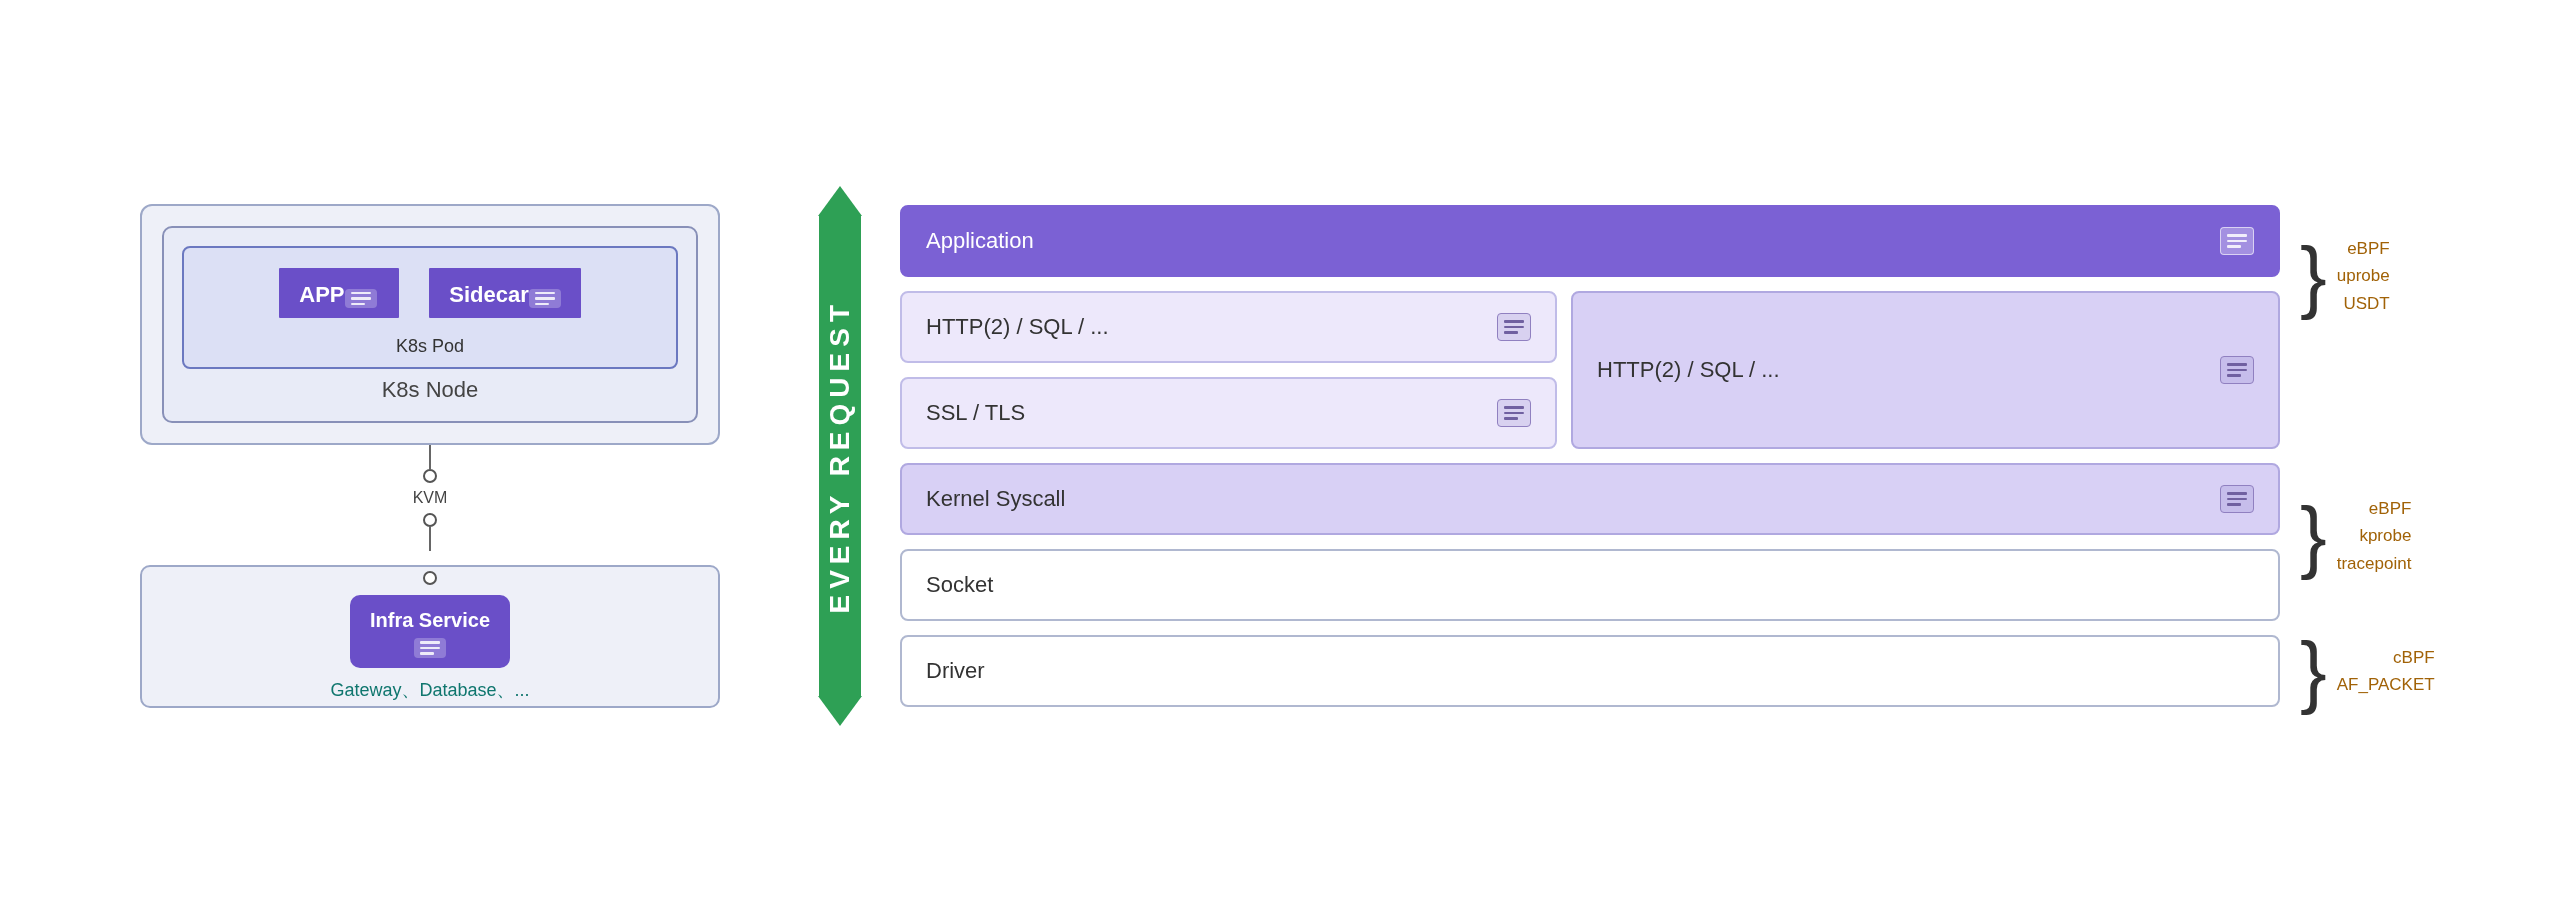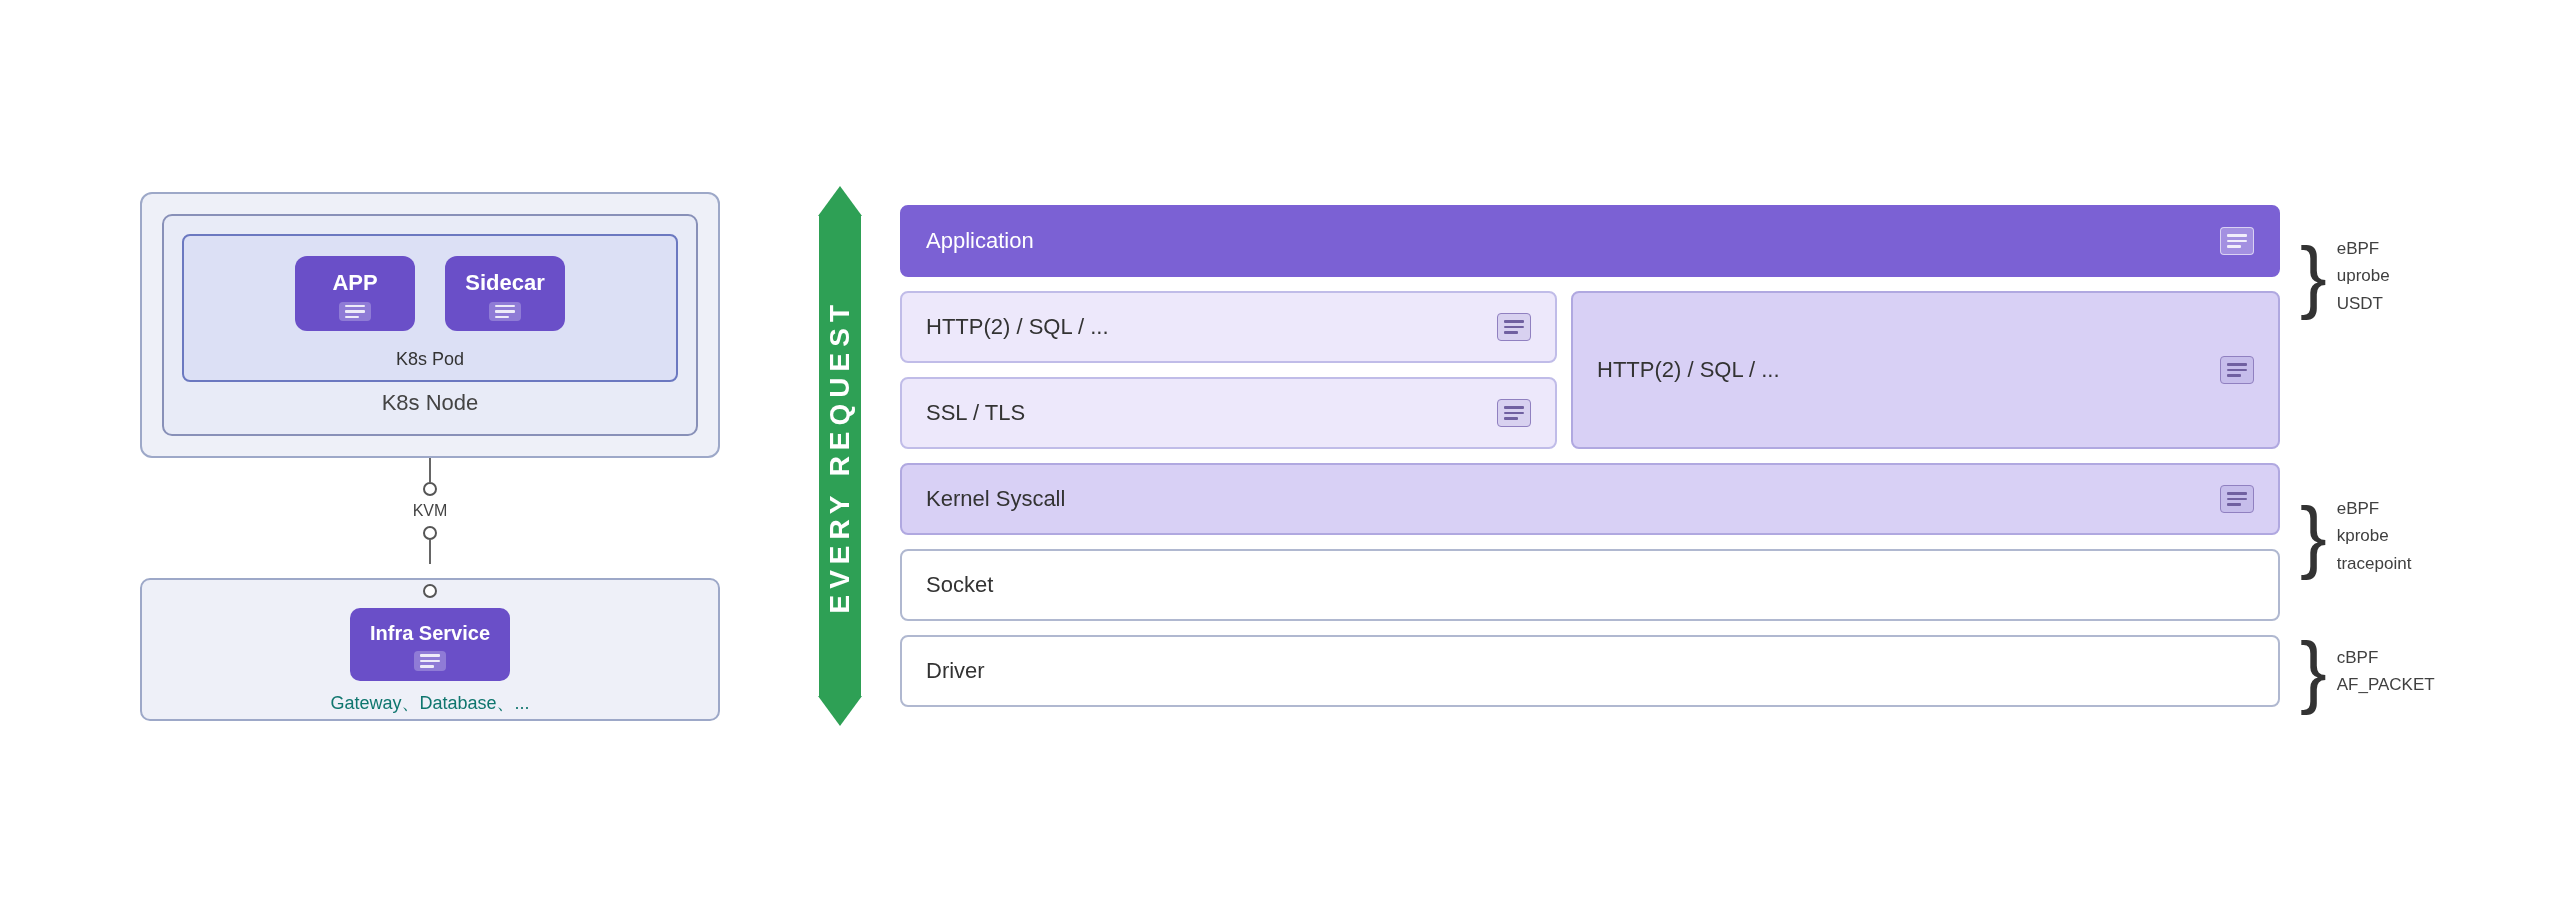--- a/index.html
+++ b/index.html
@@ -68,24 +68,24 @@
 
     .pod-apps-row {
       display: flex;
       flex-direction: row;
       gap: 30px;
       margin-bottom: 12px;
     }
 
     .app-box {
       background: #6a4fc8;
-      border-radius: 12px;
+      border-radius: 1px;
       padding: 14px 20px 10px 20px;
       display: flex;
-      flex-direction: column;
+      flex-direction: row;
       align-items: center;
       color: white;
       font-size: 22px;
       font-weight: 600;
       min-width: 120px;
     }
 
     .app-box-icon {
       margin-top: 6px;
       background: rgba(255,255,255,0.25);
@@ -218,20 +218,21 @@
     }
 
     
     .right-panel {
       flex: 1;
       display: flex;
       flex-direction: row;
       align-items: stretch;
       height: 100%;
       gap: 0;
+      text-align: right;
     }
 
     .layers-container {
       flex: 1;
       display: flex;
       flex-direction: column;
       justify-content: center;
       gap: 14px;
       padding: 20px 0;
     }
@@ -336,21 +337,21 @@
       color: #333;
       line-height: 1;
       margin-right: 10px;
       font-weight: 200;
     }
 
     .brace-text {
       display: flex;
       flex-direction: column;
       font-size: 17px;
-      color: #404040;
+      color: #a16207;
       line-height: 1.6;
     }
   </style>
 </head>
 <body>
 
 <div class="main-container">
 
   <div class="left-panel">
     <div class="kvm-outer">

